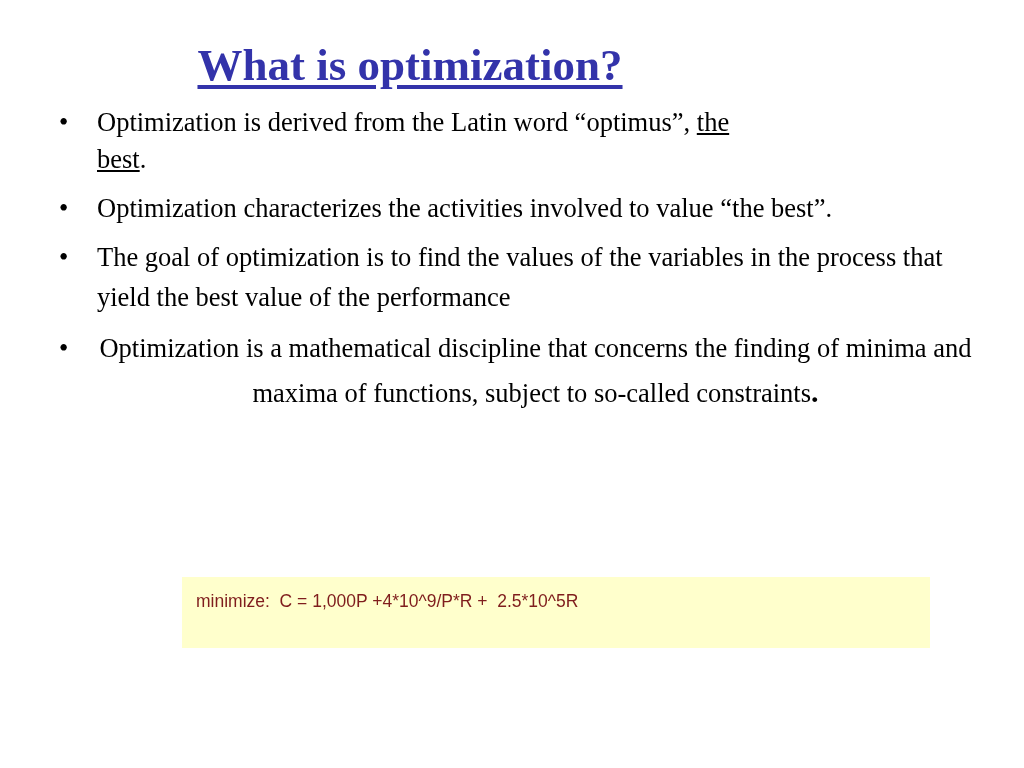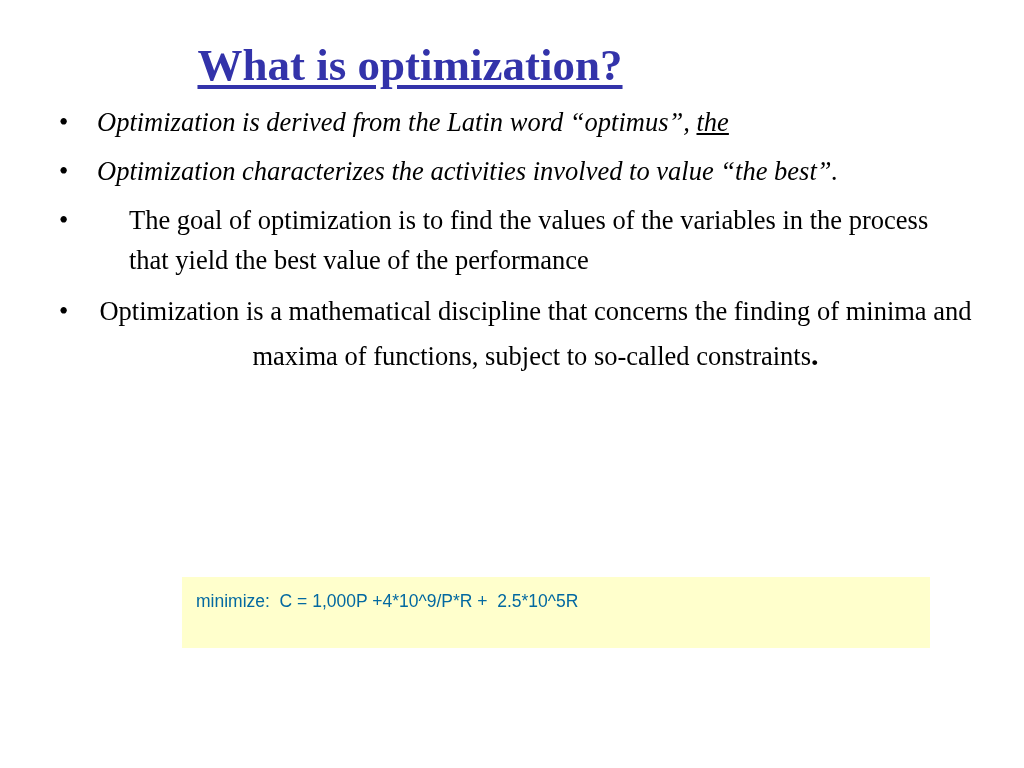--- a/index.html
+++ b/index.html
@@ -71,66 +71,66 @@
     padding-left: 3px;
     box-sizing: border-box;
     user-select: none;
   }
   .bullet-row.b3 .bullet-mark { line-height: 40px; }
   .bullet-row.b4 .bullet-mark { line-height: 44px; }
 
   .bullet-text {
     flex: 1 1 auto;
   }
-  .justified { text-align: justify; font-style: italic; }
+  .justified { text-align: justify; }
   .justified > span.lastline { display: block; text-align: left; }
 
   .u { text-decoration: underline; }
   .bigdot { font-size: 30px; font-weight: bold; }
 
   
   .b1 .bullet-text { width: 870px; }
   .b2 .bullet-text { width: 870px; }
-  .b3 .bullet-text { width: 860px; margin-left: 32px; }
+  .b3 .bullet-text { width: 860px; }
   .b4 .bullet-text { width: 830px; text-align: center; }
 
   
   .eq-box {
     position: absolute;
     left: 182px;
     top: 577px;
     width: 748px;
     height: 71px;
     background: #ffffcc;
     box-sizing: border-box;
     padding: 11px 0 0 14px;
   }
   .eq-line {
     font-family: "Liberation Sans", "DejaVu Sans", sans-serif;
     font-size: 17.5px;
     line-height: 26px;
-    color: #0369a1;
+    color: #7f1d1d;
     white-space: pre;
   }
 </style>
 </head>
 <body>
 
 <div class="slide">
 
   <div class="title-wrap">
     <h1 class="slide-title">What is optimization?</h1>
   </div>
 
   <div class="bullets">
 
     <div class="bullet-row b1">
       <div class="bullet-mark">•</div>
       <div class="bullet-text justified">
-        <span>Optimization is derived from the Latin word “optimus”, </span><span class="u">the</span>
+        <span>Optimization is derived from the Latin word “optimus”, </span><span class="u">the</span><span class="lastline"><span class="u">best</span><span>.</span></span>
       </div>
     </div>
 
     <div class="bullet-row b2">
       <div class="bullet-mark">•</div>
       <div class="bullet-text justified">Optimization characterizes the activities involved to value “the best”.</div>
     </div>
 
     <div class="bullet-row b3">
       <div class="bullet-mark">•</div>

